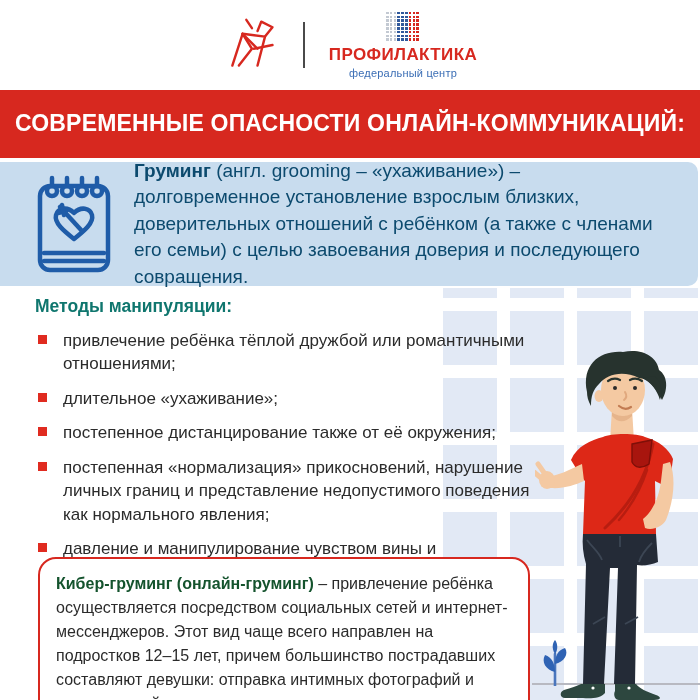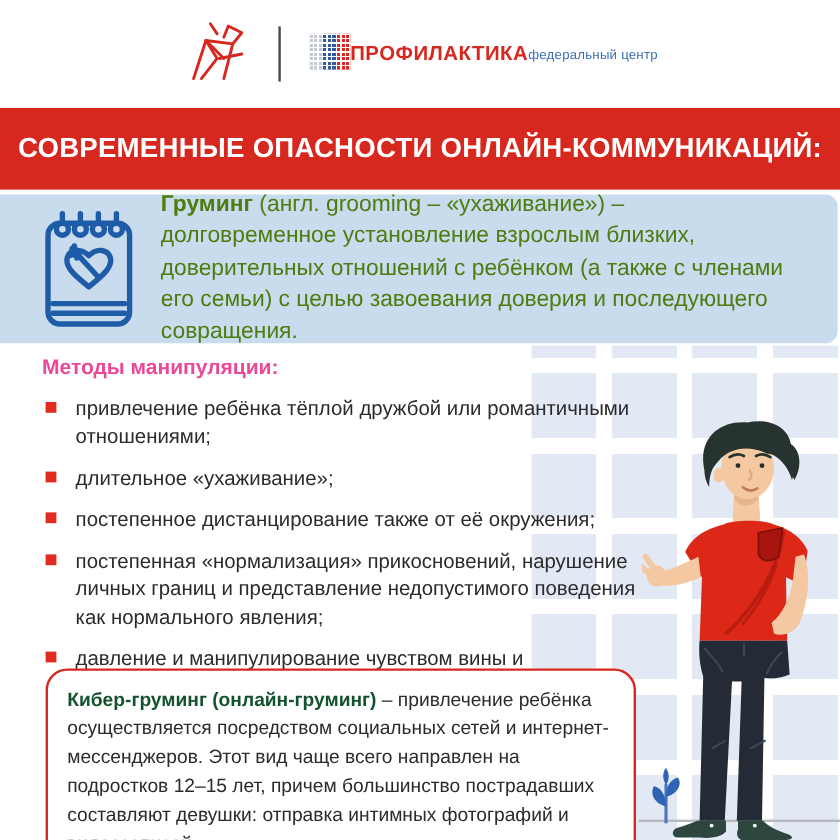--- a/index.html
+++ b/index.html
@@ -10,21 +10,21 @@
     color:#262626;
   }
   
   .header{
     position:absolute;top:0;left:0;right:0;height:90px;
     display:flex;align-items:center;justify-content:center;gap:24px;
     background:#ffffff;
   }
   .brand-mark{width:56px;height:56px;}
   .header-divider{width:2px;height:46px;background:#4a4a4a;}
-  .brand-block{display:flex;flex-direction:row;align-items:center;}
+  .brand-block{display:flex;flex-direction:column;align-items:center;}
   .brand-mosaic{
     width:34px;height:30px;margin-bottom:4px;
     background:
       repeating-linear-gradient(0deg, rgba(0,0,0,0) 0 2.6px, #fff 2.6px 3.8px),
       repeating-linear-gradient(90deg, rgba(0,0,0,0) 0 2.6px, #fff 2.6px 3.8px),
       linear-gradient(90deg,#c3c9d2 0 33.4%, #30599c 33.4% 66.7%, #d7281f 66.7% 100%);
   }
   .brand-name{font-size:17px;font-weight:800;letter-spacing:.4px;color:#d7281f;}
   .brand-subtitle{font-size:11px;color:#3b6eb5;margin-top:2px;letter-spacing:.2px;}
   
@@ -36,25 +36,25 @@
     text-align:center;
   }
   
   .definition{
     position:absolute;top:162px;left:0;width:698px;height:124px;
     background:#c8dcee;border-radius:0 10px 10px 0;
     display:flex;align-items:center;box-sizing:border-box;
     padding-left:34px;gap:20px;z-index:2;
   }
   .definition-icon{width:80px;height:102px;flex:0 0 auto;}
-  .definition-text{width:525px;font-size:19px;line-height:1.4;color:#4d7c0f;}
+  .definition-text{width:525px;font-size:19px;line-height:1.4;color:#0c4a6e;}
   .definition-text b{font-weight:800;}
   
   .methods{position:absolute;top:296px;left:35px;width:500px;z-index:2;}
-  .methods-heading{font-size:17.5px;font-weight:800;color:#ec4899;margin:0 0 12px 0;}
+  .methods-heading{font-size:17.5px;font-weight:800;color:#0f766e;margin:0 0 12px 0;}
   .methods-list{list-style:none;margin:0;padding:0;}
   .methods-list li{
     position:relative;padding-left:28px;margin-bottom:11px;
     font-size:17px;line-height:1.38;color:#2b2b2b;
   }
   .methods-list li::before{
     content:"";position:absolute;left:3px;top:6px;width:9px;height:9px;
     background:#e02b20;
   }
   

